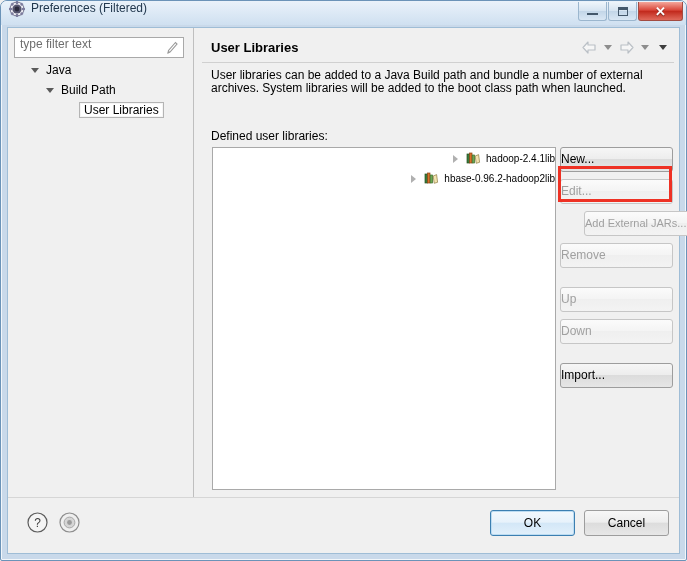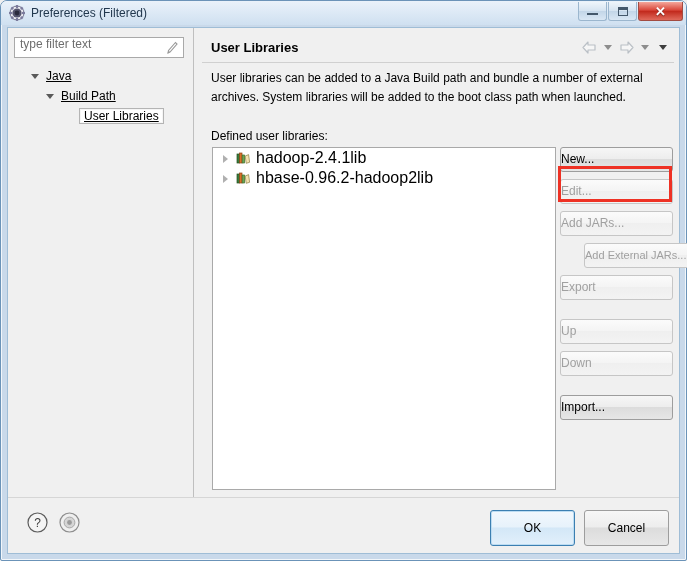--- a/index.html
+++ b/index.html
@@ -35,21 +35,21 @@
     box-shadow: inset 0 0 0 1px rgba(255,255,255,0.75);
   }
 
   .titlebar {
     position: absolute;
     left: 1px; top: 1px;
     width: 685px;
     height: 24px;
     box-sizing: border-box;
     display: flex;
-    align-items: center;
+    align-items: flex-start;
     border-radius: 6px 6px 0 0;
     background: linear-gradient(to bottom, #eaf2fa 0%, #dbe8f5 55%, #cfe0f0 100%);
   }
   .title-icon {
     margin-left: 8px;
     width: 16px; height: 16px;
     flex: 0 0 auto;
   }
   .title-text {
     margin-left: 6px;
@@ -158,23 +158,22 @@
     position: absolute;
     right: 4px;
     top: 3px;
     width: 13px;
     height: 14px;
   }
 
   .tree {
     position: absolute;
     left: 6px;
-    top: 38px;
+    top: 32px;
     width: 172px;
-    text-decoration: underline;
   }
   .tree-row {
     display: flex;
     align-items: center;
     height: 20px;
     white-space: nowrap;
     font-size: 12px;
   }
   .tree-row.lvl1 { padding-left: 17px; }
   .tree-row.lvl2 { padding-left: 32px; }
@@ -265,21 +264,21 @@
     height: 1px;
     background: #d0d0d0;
   }
 
   .desc {
     position: absolute;
     left: 13px;
     top: 41px;
     width: 458px;
     font-size: 12px;
-    line-height: 19px;
+    line-height: 13px;
     color: #000000;
   }
 
   .list-label {
     position: absolute;
     left: 13px;
     top: 101px;
     font-size: 12px;
   }
 
@@ -292,21 +291,22 @@
     box-sizing: border-box;
     background: #ffffff;
     border: 1px solid #a9a9a9;
     overflow: hidden;
   }
   .lib-row {
     display: flex;
     align-items: center;
     height: 20px;
     padding-left: 8px;
-    font-size: 16px;
+    font-size: 10px;
+    justify-content: flex-end;
   }
   .lib-twisty {
     width: 11px; height: 11px; position: relative; flex: 0 0 auto; margin-right: 3px;
   }
   .lib-twisty::before {
     content: "";
     position: absolute;
     left: 2px; top: 2px;
     border-left: 5px solid #b0b0b0;
     border-top: 4px solid transparent;
@@ -382,21 +382,21 @@
 
   .footer-buttons {
     position: absolute;
     right: 10px;
     top: 12px;
     display: flex;
     gap: 9px;
   }
   .fbtn {
     width: 85px;
-    height: 36px;
+    height: 26px;
     box-sizing: border-box;
     font-family: "Liberation Sans", sans-serif;
     font-size: 12px;
     color: #000000;
     border: 1px solid #9d9d9d;
     border-radius: 3px;
     background: linear-gradient(to bottom, #f7f7f7 0%, #ededed 47%, #dcdcdc 50%, #e7e7e7 100%);
     padding: 4px;
   }
   .fbtn.default {
@@ -523,23 +523,22 @@
                 <path d="M10.2 6 L13.6 4.6 L14.6 12.3 L11.2 13.3 Z" fill="#f2e3b0" stroke="#8d7a3d" stroke-width="0.7"></path>
               </svg>
             </span>
             <span class="lib-name">hbase-0.96.2-hadoop2lib</span>
           </div>
         </div>
 
         <div class="btn-col">
           <button class="btn">New...</button>
           <button class="btn disabled">Edit...</button>
-          <button class="btn disabled">Add JARs...</button>
           <button class="btn disabled small-text">Add External JARs...</button>
-          <button class="btn disabled">Export</button>
+          <button class="btn disabled">Remove</button>
           <button class="btn disabled gap-top">Up</button>
           <button class="btn disabled">Down</button>
           <button class="btn gap-top">Import...</button>
         </div>
 
         <div class="red-box"></div>
       </div>
     </div>
 
     <div class="footer">

